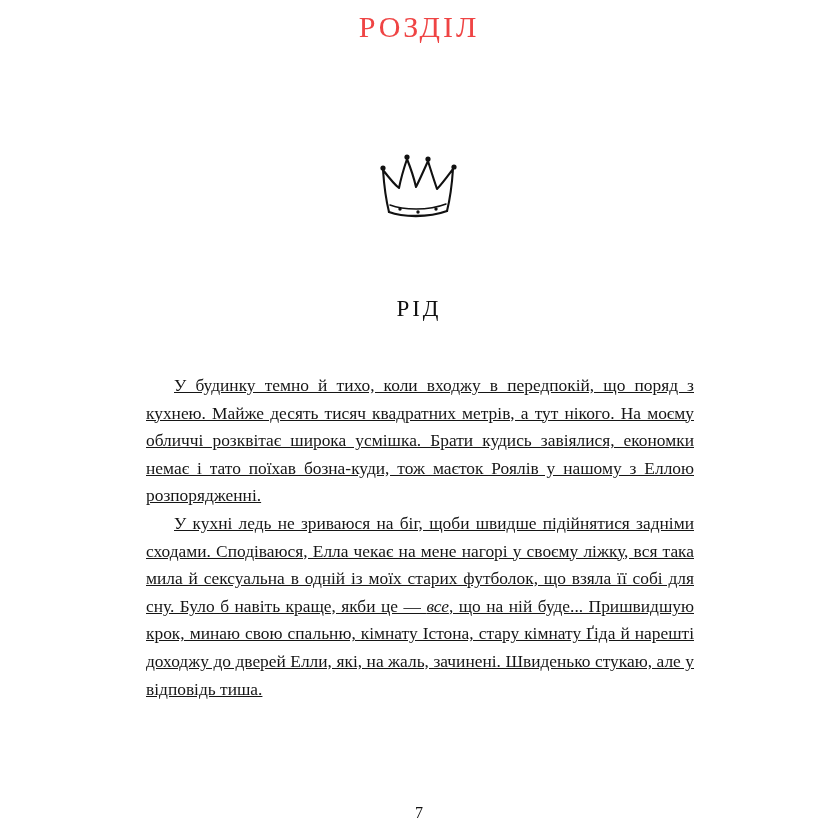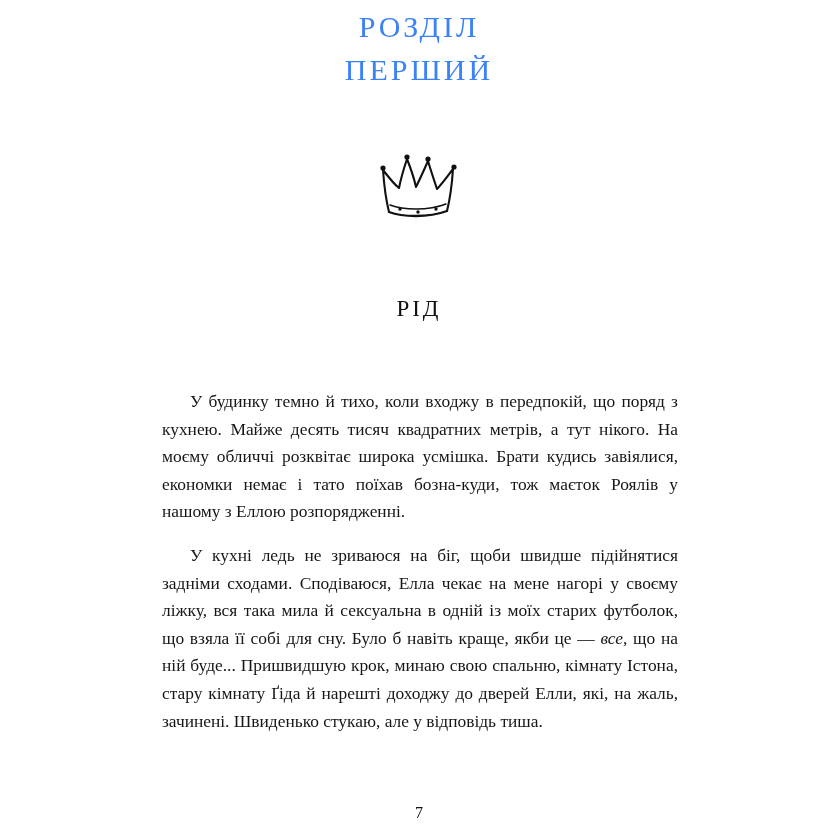--- a/index.html
+++ b/index.html
@@ -21,21 +21,21 @@
   .chapter-heading {
     position: absolute;
     top: 6px;
     left: 0;
     width: 838px;
     text-align: center;
     font-family: "Liberation Serif", "DejaVu Serif", serif;
     font-size: 30px;
     letter-spacing: 3px;
     line-height: 1.42;
-    color: #3b82f6;
+    color: #ef4444;
   }
   .chapter-heading .line {
     display: block;
   }
 
   
   .ornament {
     position: absolute;
     top: 148px;
     left: 0;
@@ -63,22 +63,23 @@
     position: absolute;
     top: 372px;
     left: 146px;
     width: 548px;
     font-size: 17.4px;
     line-height: 27.6px;
     text-align: justify;
     color: #161616;
   }
   .body-text p {
-    margin: 16px;
+    margin: 0;
     text-indent: 28px;
+    text-decoration: underline;
   }
   .body-text em {
     font-style: italic;
   }
 
   
   .page-number {
     position: absolute;
     bottom: 16px;
     left: 0;
@@ -88,21 +89,20 @@
     color: #111111;
   }
 </style>
 </head>
 <body>
 
 <div class="page">
 
   <div class="chapter-heading">
     <span class="line">РОЗДІЛ</span>
-    <span class="line">ПЕРШИЙ</span>
   </div>
 
   <div class="ornament">
     <svg width="86" height="74" viewBox="0 0 86 74" fill="none" xmlns="http://www.w3.org/2000/svg" aria-hidden="true">
 
       <path d="M13 64 C10 52 8 36 7 22 C14 31 19 37 23 40 C25 30 28 20 31 11 C35 21 38 30 40 39 C44 31 48 22 52 13 C55 23 58 32 61 41 C66 36 71 29 77 21 C76 36 74 51 71 63" stroke="#111111" stroke-width="2.1" stroke-linecap="round" stroke-linejoin="round" fill="none"></path>
       <path d="M13 64 C26 69 52 70 71 63" stroke="#111111" stroke-width="2.3" stroke-linecap="round" fill="none"></path>
       <path d="M14 57 C27 62 52 63 70 56" stroke="#111111" stroke-width="1.5" stroke-linecap="round" fill="none"></path>
       <circle cx="7" cy="20" r="2.6" fill="#111111"></circle>
       <circle cx="31" cy="9" r="2.6" fill="#111111"></circle>

